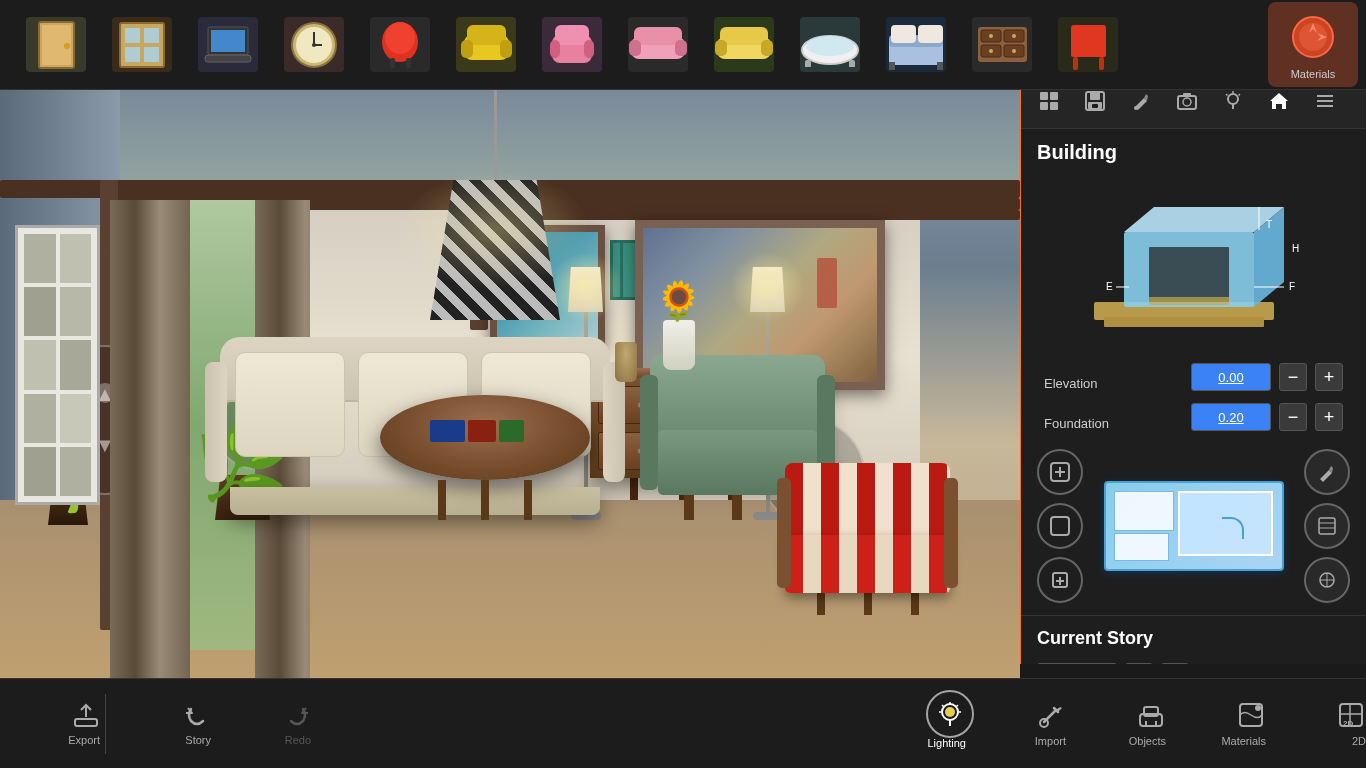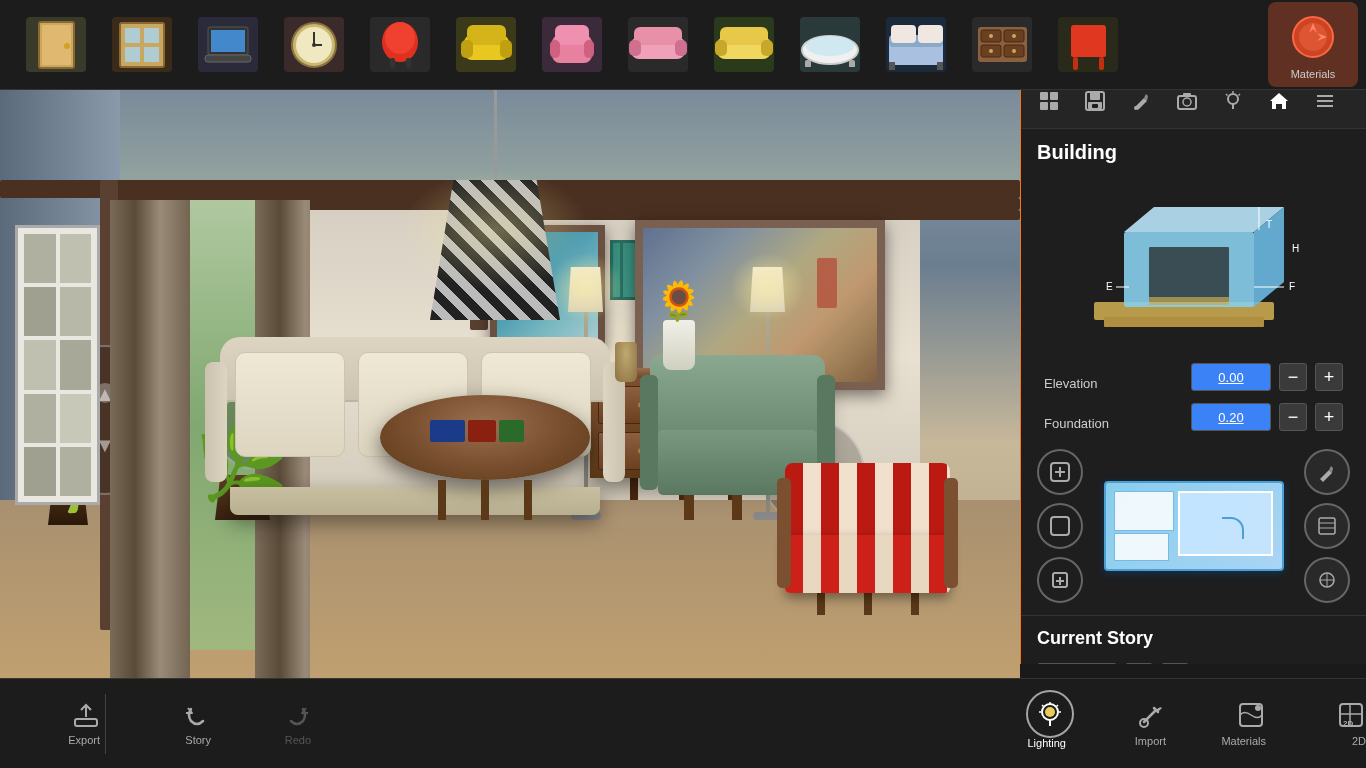--- a/index.html
+++ b/index.html
@@ -759,20 +759,29 @@
 
   <div class="bottom-item">
     <svg width="30" height="30" viewBox="0 0 30 30">
       <path d="M8 22 L20 10 M18 8 L22 12" fill="none" stroke="#aaa" stroke-width="2.5" stroke-linecap="round"></path>
       <circle cx="8" cy="23" r="4" fill="none" stroke="#aaa" stroke-width="2"></circle>
       <path d="M20 10 Q24 6 26 8 L22 12 Z" fill="#aaa"></path>
     </svg>
     <span>Import</span>
   </div>
 
+  <div class="bottom-item">
+    <svg width="30" height="30" viewBox="0 0 30 30">
+      <rect x="4" y="14" width="22" height="12" rx="3" fill="none" stroke="#aaa" stroke-width="2"></rect>
+      <rect x="8" y="7" width="14" height="9" rx="2" fill="none" stroke="#aaa" stroke-width="2"></rect>
+      <line x1="10" y1="21" x2="10" y2="26" stroke="#aaa" stroke-width="2"></line>
+      <line x1="20" y1="21" x2="20" y2="26" stroke="#aaa" stroke-width="2"></line>
+    </svg>
+    <span>Objects</span>
+  </div>
 
   <div class="bottom-item">
     <svg width="30" height="30" viewBox="0 0 30 30">
       <rect x="4" y="4" width="22" height="22" rx="3" fill="none" stroke="#aaa" stroke-width="2"></rect>
       <path d="M4 15 Q8 10 15 15 Q22 20 26 15" fill="none" stroke="#aaa" stroke-width="1.5"></path>
       <circle cx="22" cy="8" r="3" fill="#aaa"></circle>
     </svg>
     <span>Materials</span>
   </div>
 

